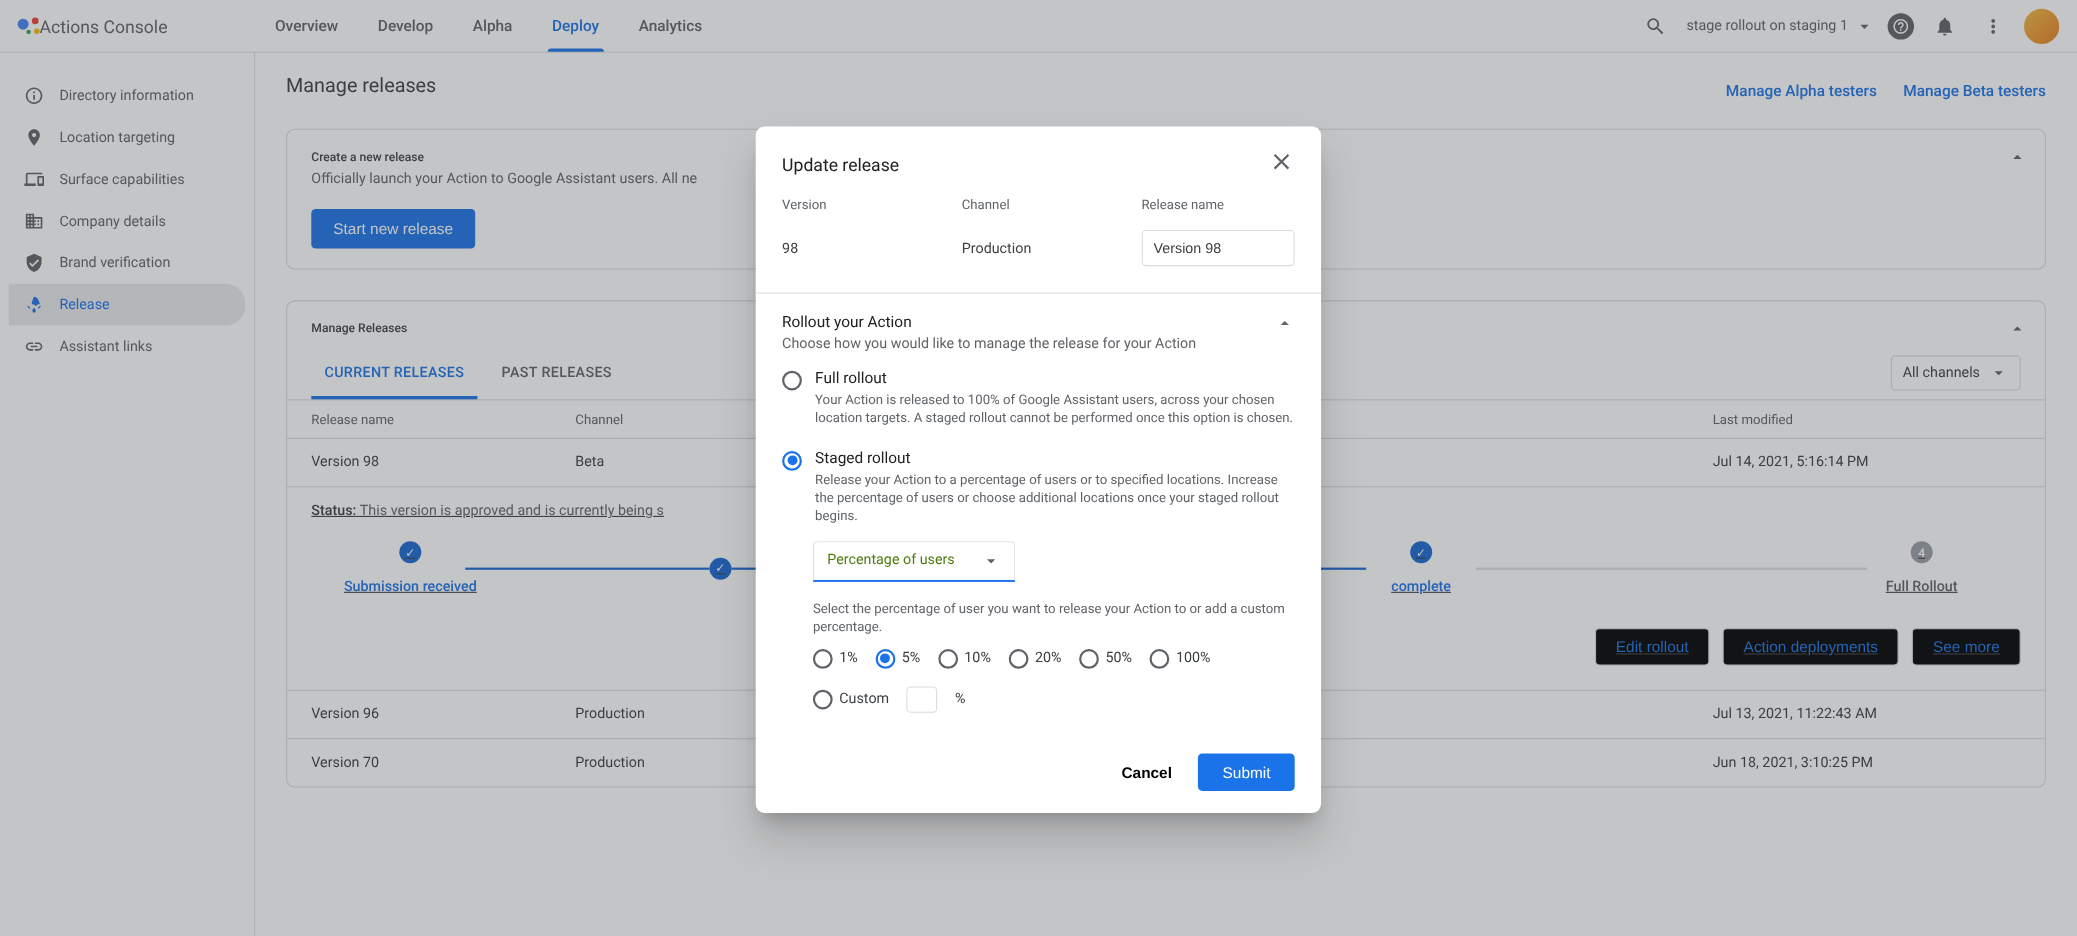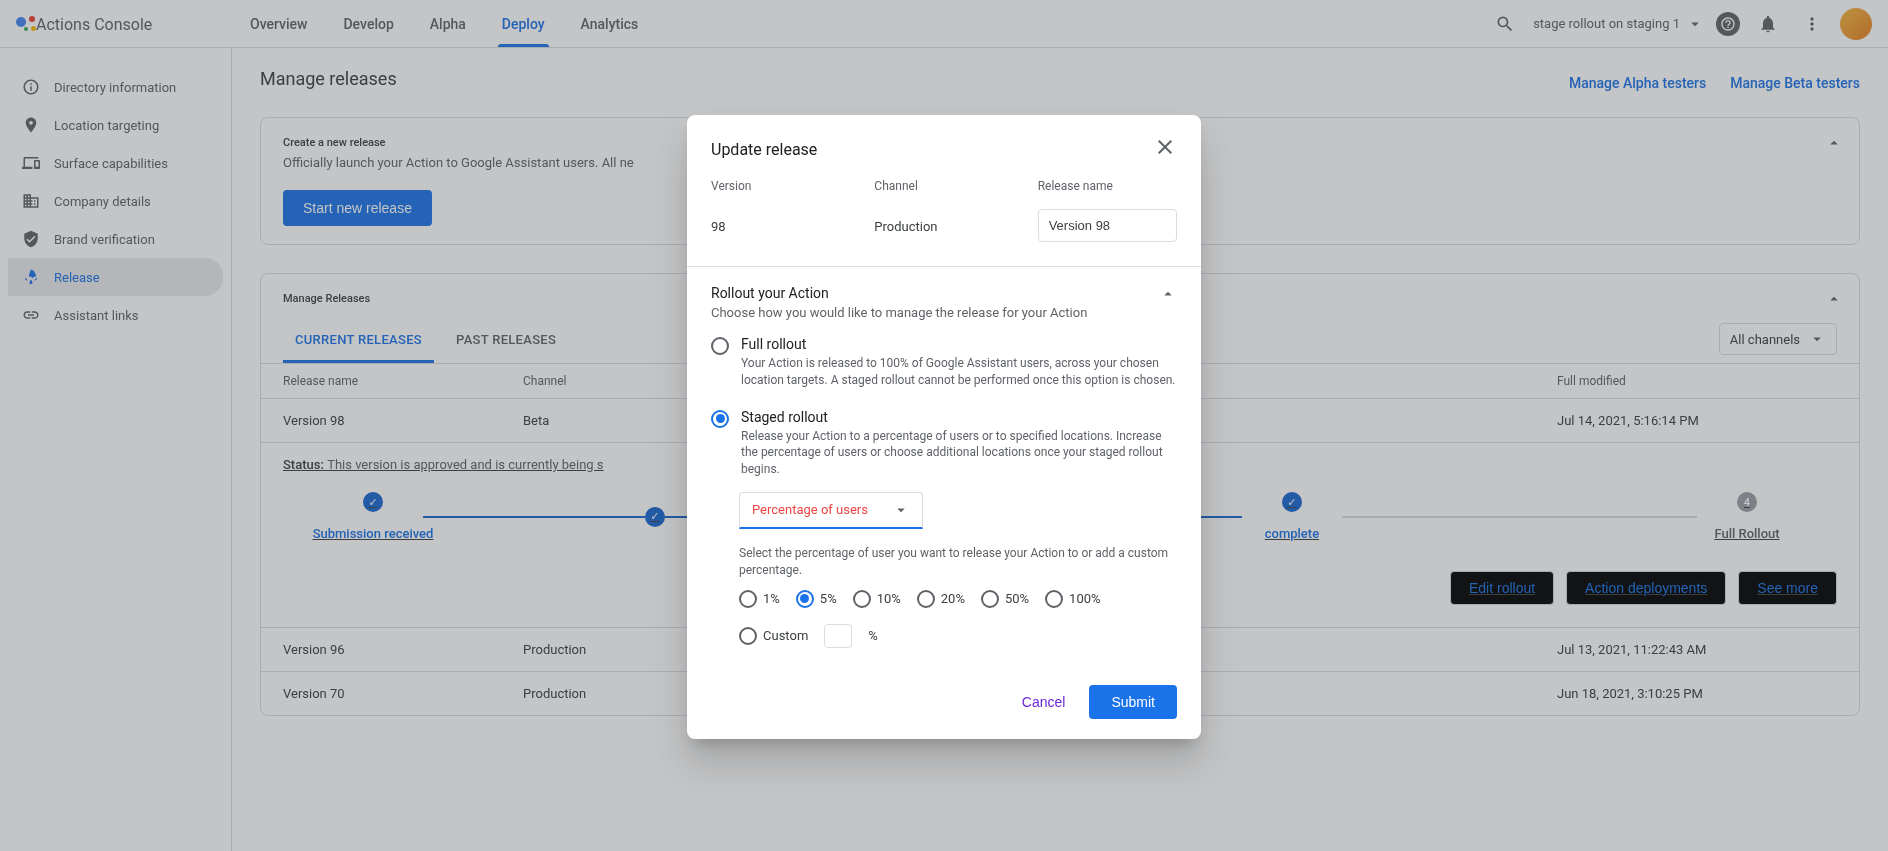--- a/index.html
+++ b/index.html
@@ -74,28 +74,28 @@
 .section-head { display:flex; padding: 18px 0 6px; }
 .section-head .txt { flex:1; }
 .section-head h3 { font-size:14px; font-weight:400; color:#202124; margin-bottom:4px; }
 .section-head p { font-size:13px; color:#5f6368; }
 .radio-opt { display:flex; gap:12px; padding: 10px 0; }
 .radio { flex-shrink:0; width:18px; height:18px; border-radius:50%; border:2px solid #5f6368; margin-top:1px; display:flex; align-items:center; justify-content:center; }
 .radio.checked { border-color:#1a73e8; }
 .radio.checked::after { content:''; width:9px; height:9px; border-radius:50%; background:#1a73e8; }
 .radio-label { font-size:14px; color:#202124; margin-bottom:3px; }
 .radio-desc { font-size:12px; color:#5f6368; line-height:1.4; }
-.select { border:1px solid #dadce0; border-bottom:2px solid #1a73e8; border-radius:4px 4px 0 0; padding: 8px 12px; display:flex; align-items:center; width:184px; font-size:13px; color:#ef4444; cursor:pointer; margin-left:28px; margin-top:4px; }
+.select { border:1px solid #dadce0; border-bottom:2px solid #1a73e8; border-radius:4px 4px 0 0; padding: 8px 12px; display:flex; align-items:center; width:184px; font-size:13px; color:#4d7c0f; cursor:pointer; margin-left:28px; margin-top:4px; }
 .select svg { margin-left:auto; }
 .help-text { font-size:12px; color:#5f6368; margin: 16px 0 10px 28px; line-height:1.4; }
 .pct-row { display:flex; gap:16px; flex-wrap:wrap; margin-left:28px; align-items:center; padding-bottom: 20px; }
 .pct-opt { display:flex; align-items:center; gap:6px; font-size:13px; color:#3c4043; }
 .pct-input { width:28px; border:1px solid #dadce0; border-radius:4px; padding:4px; font-size:12px; }
 .dialog-actions { padding: 16px 24px 20px; display:flex; justify-content:flex-end; gap:10px; border-top: 1px solid transparent; }
-.btn-text { background:none; border:none; color:#6d28d9; font-size:14px; font-weight:400; padding: 8px 14px; cursor:pointer; border-radius:4px; }
+.btn-text { background:none; border:none; color:#000000; font-size:14px; font-weight:700; padding: 8px 14px; cursor:pointer; border-radius:4px; }
 .btn-filled { background:#1a73e8; color:#fff; border:none; font-size:14px; font-weight:500; padding: 9px 22px; cursor:pointer; border-radius:4px; }
 .chev { width:18px; height:18px; }
 </style>
 </head>
 <body>
 
 <div class="header">
   <div class="logo-area">
     <span class="logo-dots">
       <span class="dot d1"></span>
@@ -226,21 +226,21 @@
           <div class="select-pill">
             <span>All channels</span>
             <svg class="chev" viewBox="0 0 24 24" fill="#5f6368">
                 <path d="M7 10l5 5 5-5z"></path>
               </svg>
           </div>
         </div>
         <div class="table-head">
           <div>Release name</div>
           <div>Channel</div>
-          <div>Full modified</div>
+          <div>Last modified</div>
           <div></div>
         </div>
         <div class="table-row">
           <div>Version 98</div>
           <div>Beta</div>
           <div>Jul 14, 2021, 5:16:14 PM</div>
           <div></div>
         </div>
         <div class="expanded">
           <div class="status-line">

